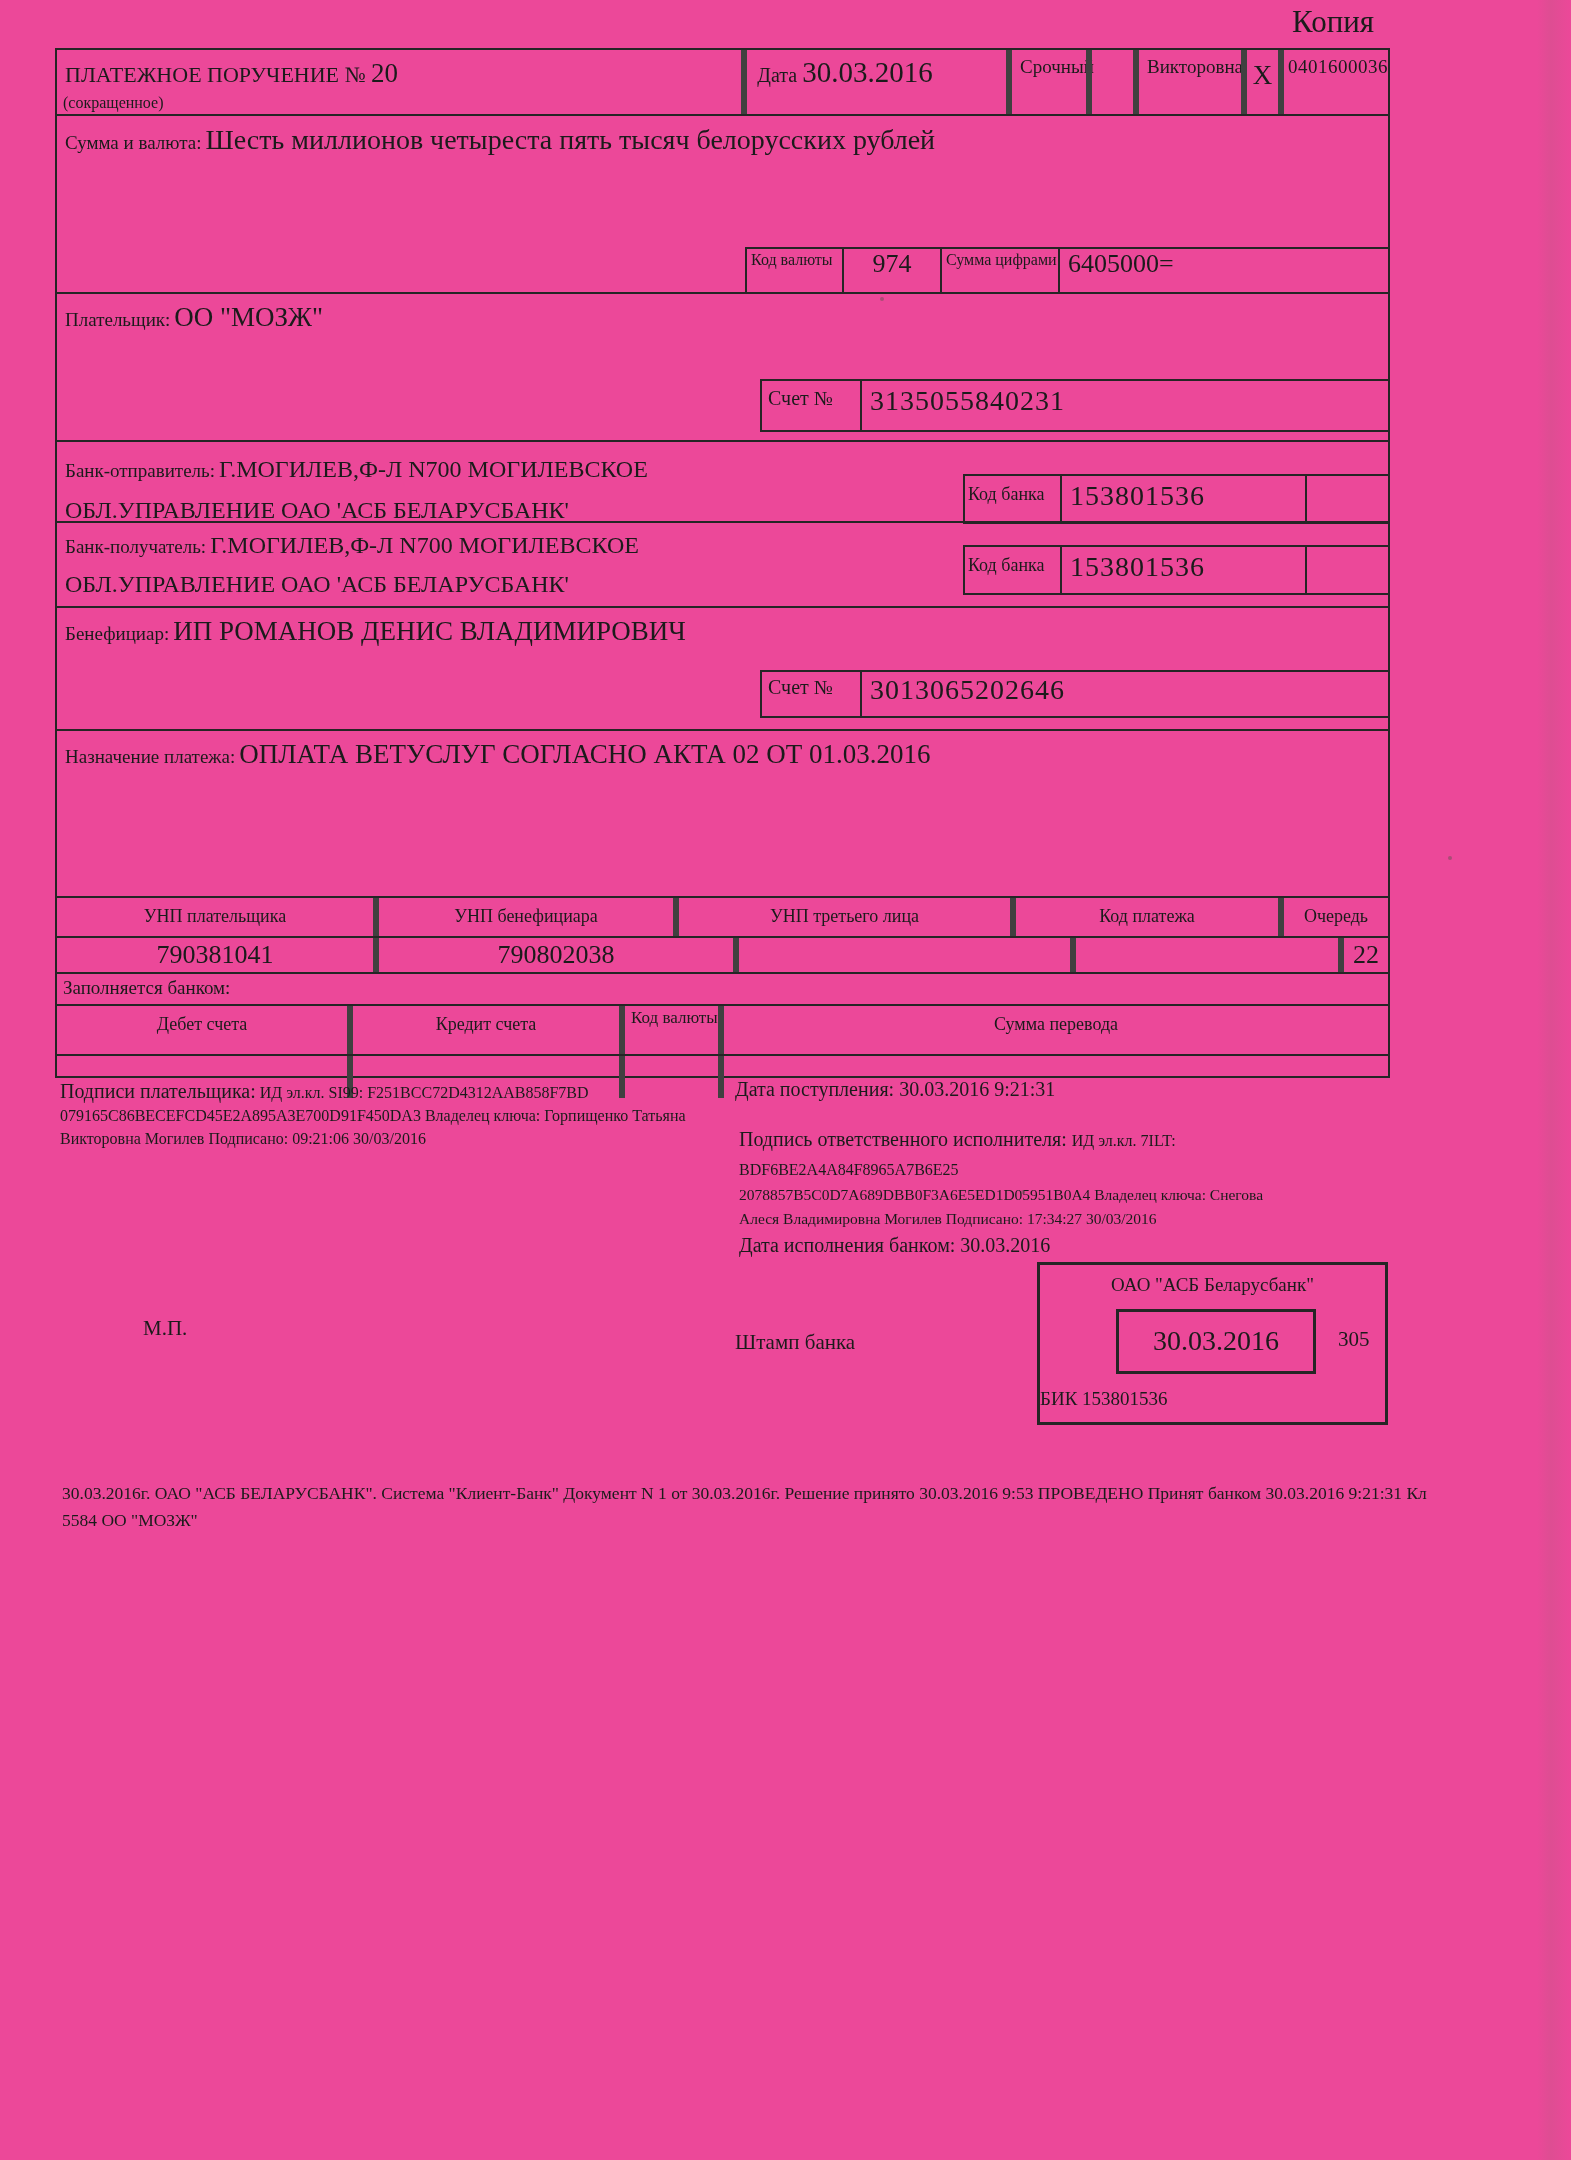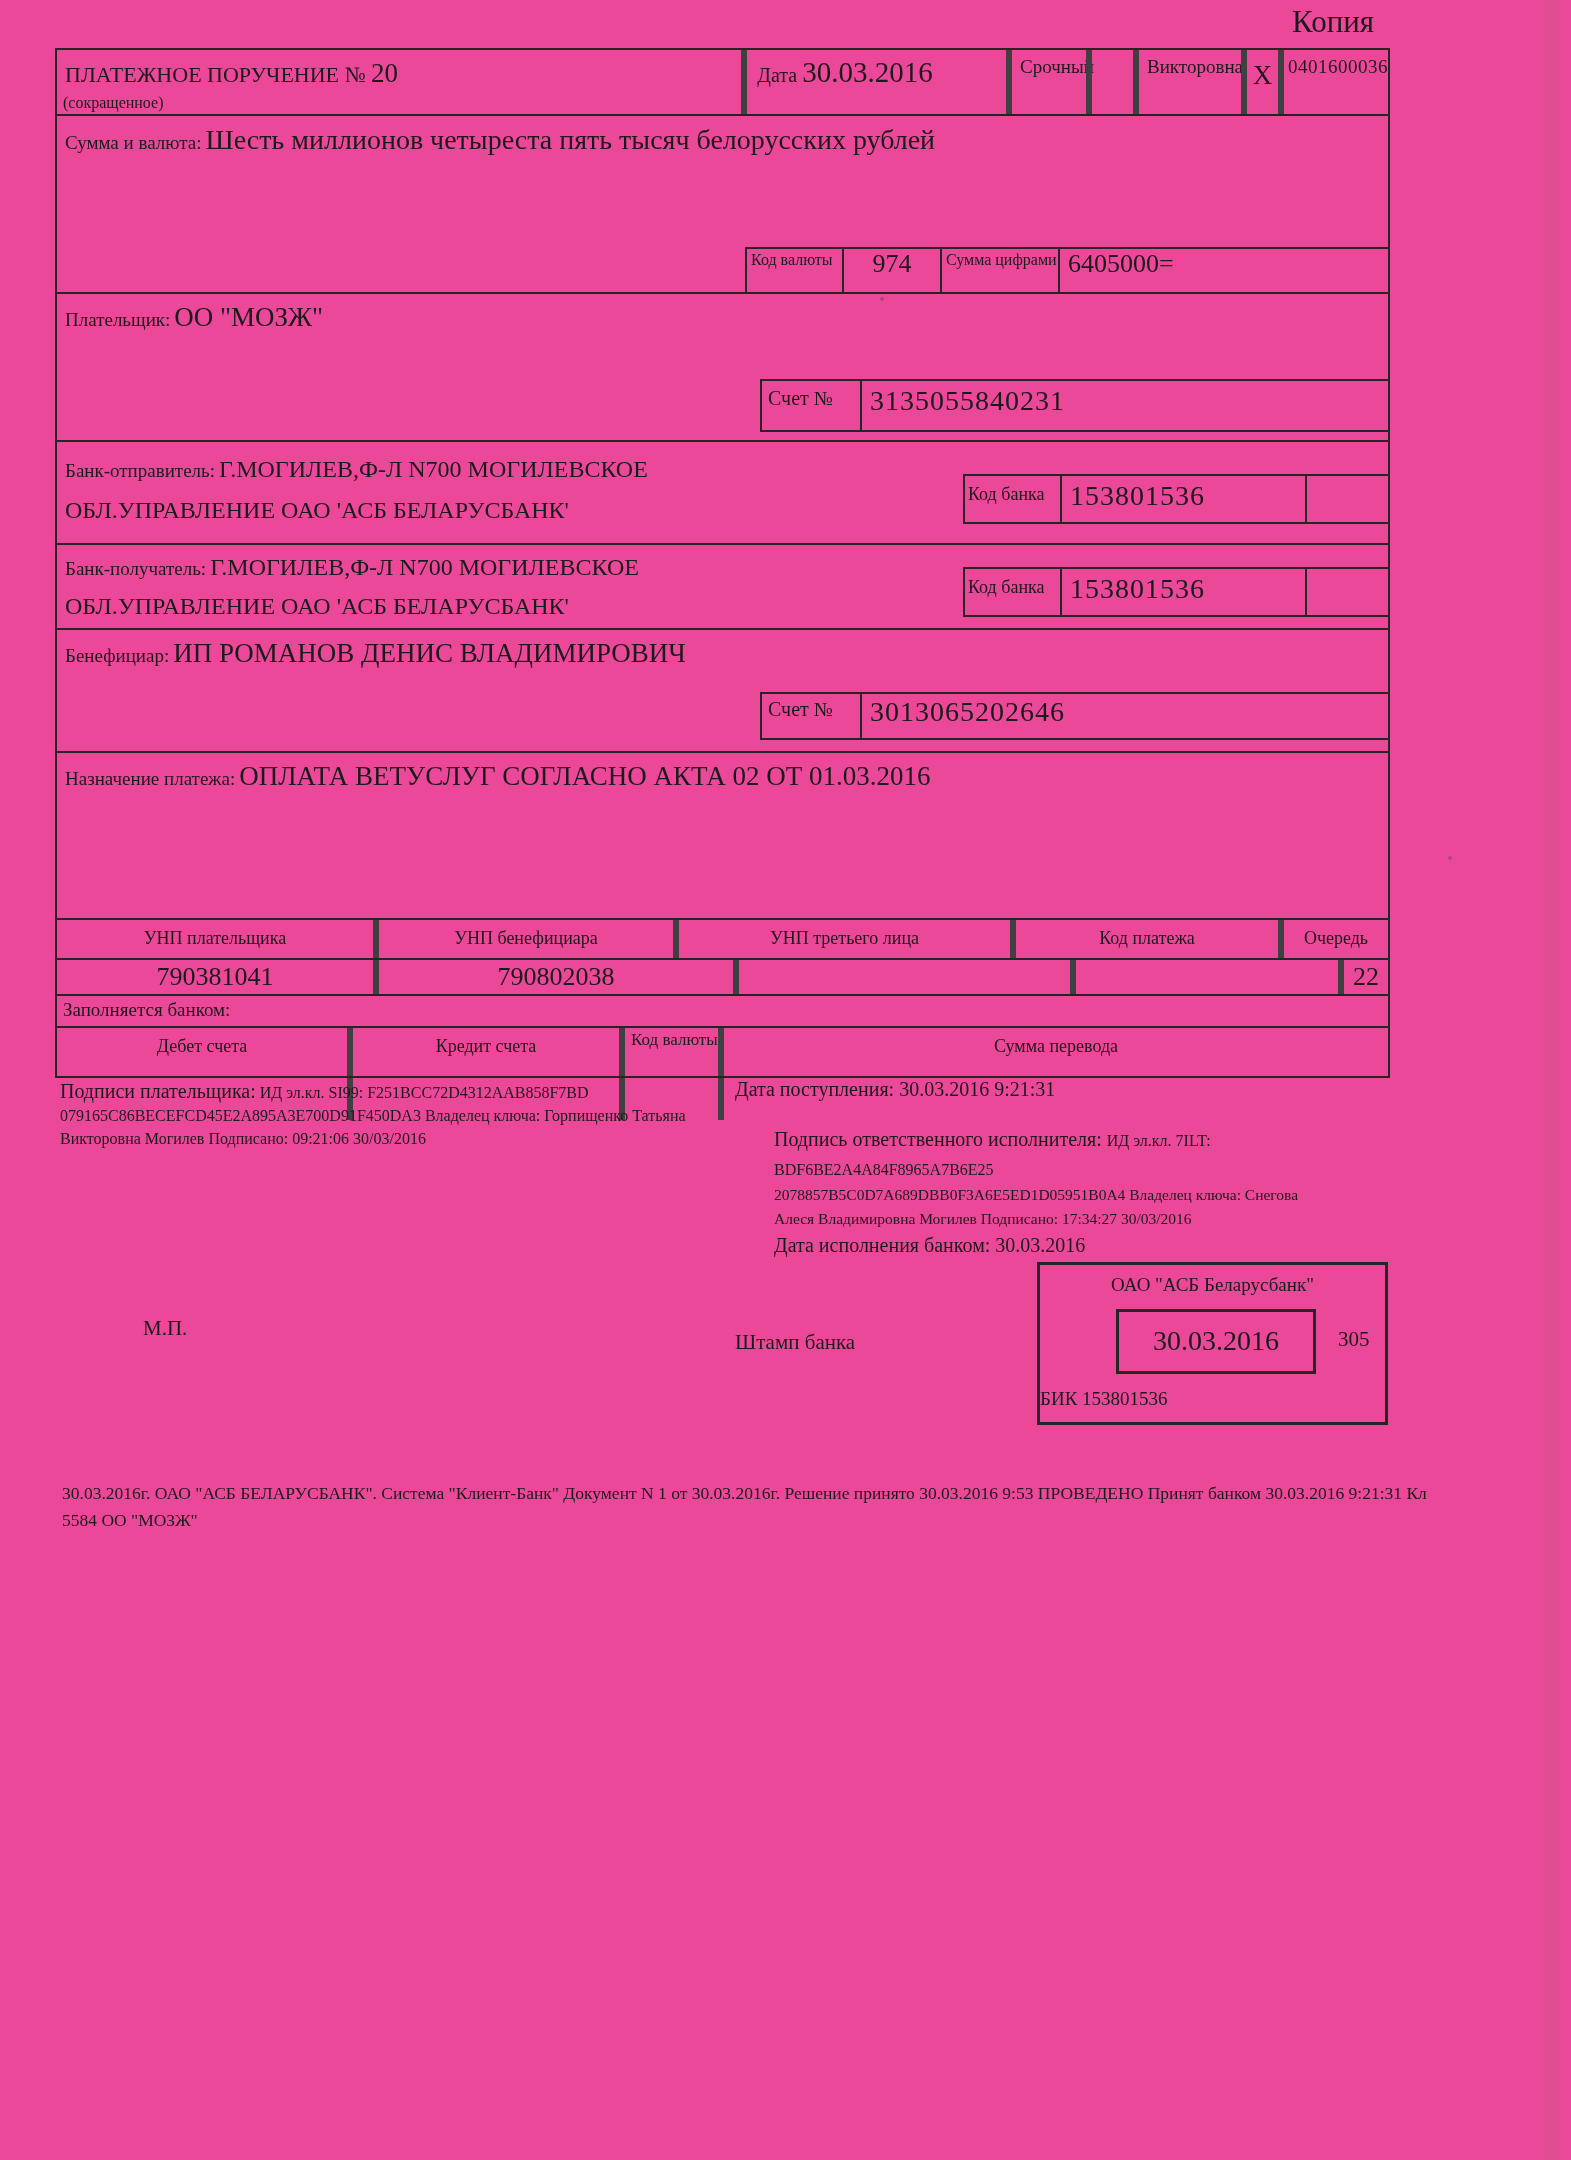--- a/index.html
+++ b/index.html
@@ -35,34 +35,34 @@
   .subboxes{position:absolute;left:688px;right:0;bottom:0;height:45px;display:flex;
             border-top:2px solid #252525;border-left:2px solid #252525;box-sizing:border-box;}
   .sb{box-sizing:border-box;border-left:2px solid #252525;}
   .sb:first-child{border-left:none;}
   .sb-lab{font-size:16px;line-height:18px;padding:2px 0 0 4px;}
   .sb-val{font-size:26px;}
   
   .floatbox{position:absolute;right:0;display:flex;border:2px solid #252525;border-right:none;box-sizing:border-box;background:transparent;}
   .fb-lab{box-sizing:border-box;border-right:2px solid #252525;font-size:20px;padding:6px 0 0 6px;}
   .fb-val{font-size:28px;padding:4px 0 0 8px;letter-spacing:1px;flex:1;}
-  .r-c{height:148px;} .r-d{height:103px;} .r-e{height:85px;} .r-f{height:123px;} .r-g{height:167px;}
+  .r-c{height:148px;} .r-d{height:81px;} .r-e{height:85px;} .r-f{height:123px;} .r-g{height:167px;}
   .bank-text{width:690px;line-height:38px;}
   
   .r-h1{height:40px;} .r-h2{height:36px;}
   .th{font-size:18px;text-align:center;padding-top:8px;}
   .tv{font-size:26px;text-align:center;padding-top:2px;}
   .r-lab{height:32px;}
   .r-b1{height:50px;} .r-b2{height:44px;}
   .bf-lab{font-size:17px;line-height:20px;padding:2px 0 0 6px;text-align:left;}
   
   .paysig{position:absolute;left:60px;top:1080px;width:692px;font-size:16px;line-height:23px;}
   .paysig .l20{font-size:20px;}
   .receipt{position:absolute;left:735px;top:1078px;font-size:20px;}
-  .exec{position:absolute;left:774px;top:1128px;width:650px;}
+  .exec{position:absolute;left:739px;top:1128px;width:650px;}
   .exec .e1{font-size:20px;margin-bottom:10px;}
   .exec .e1 .k{font-size:16px;}
   .exec .e2{font-size:16px;margin-bottom:7px;}
   .exec .e3{font-size:15.5px;margin-bottom:6px;}
   .exec .e5{font-size:20px;margin-top:2px;}
   .mp{position:absolute;left:143px;top:1316px;font-size:21px;}
   .stampcap{position:absolute;left:735px;top:1330px;font-size:21px;}
   .stamp{position:absolute;left:1037px;top:1262px;width:351px;height:163px;
          border:3px solid #252525;box-sizing:border-box;}
   .stamp .bname{text-align:center;font-size:19px;padding-top:9px;}

